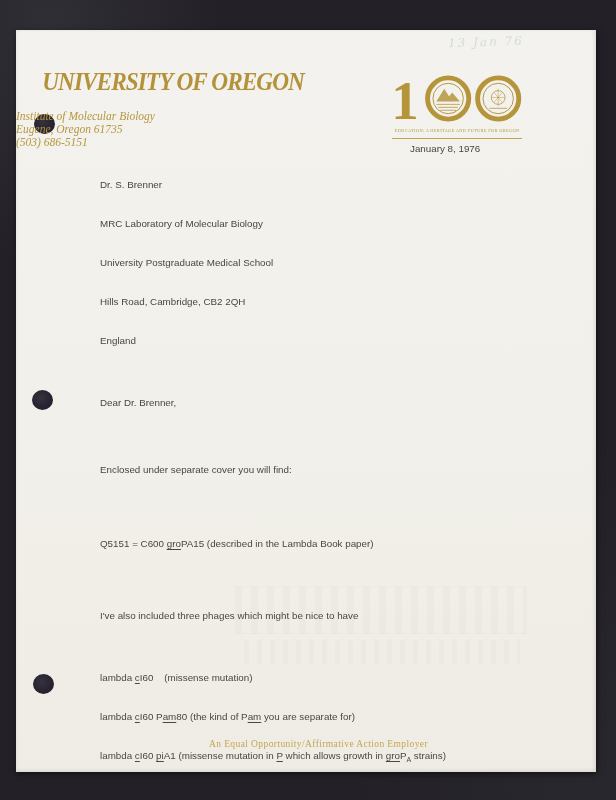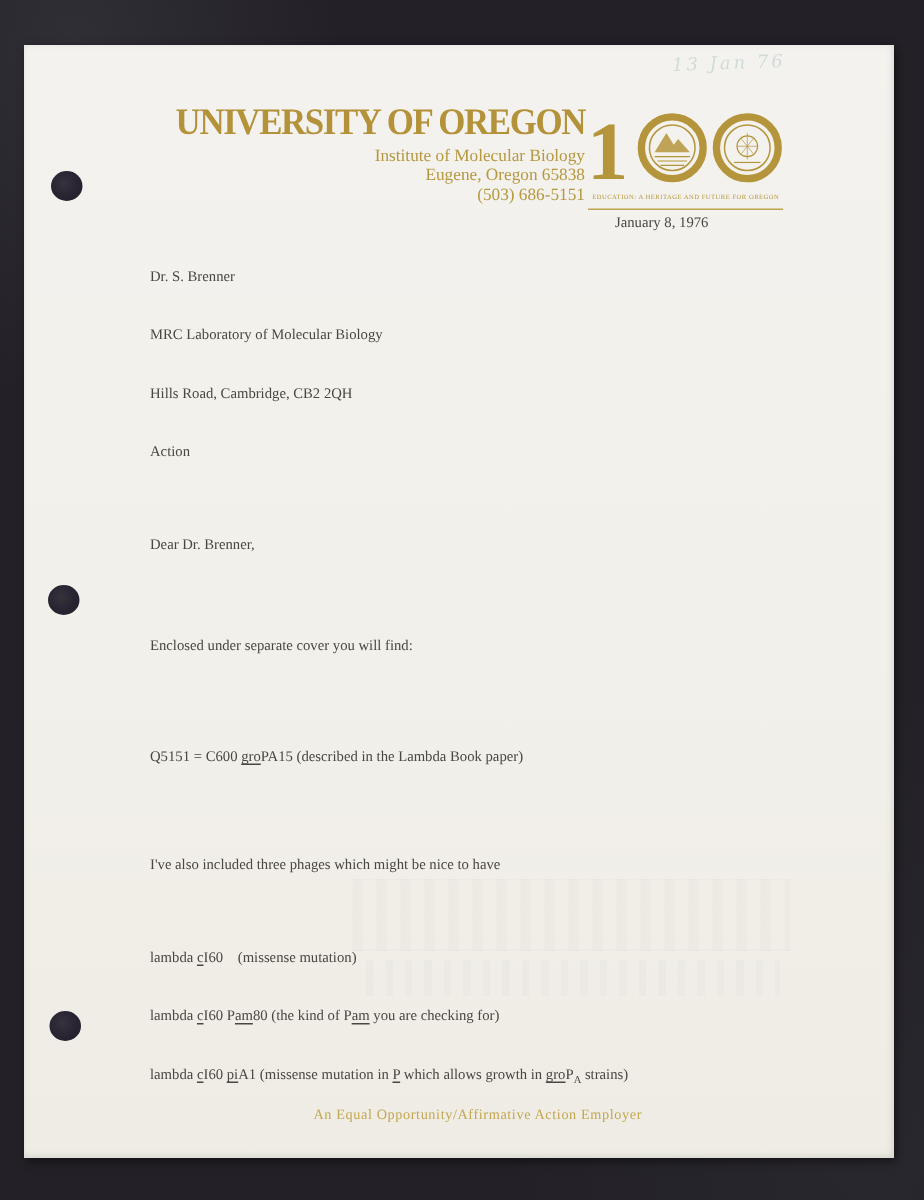--- a/index.html
+++ b/index.html
@@ -29,46 +29,46 @@
   .hole.h3{left:17px;top:644px;}
   
   .pencil{
     position:absolute;left:432px;top:4px;width:130px;
     font-family:"DejaVu Serif",serif;font-style:italic;font-size:12px;
     color:rgba(125,165,170,.55);opacity:.55;transform:rotate(-2deg);
     letter-spacing:2px;
   }
   
   .uo-text{
-    position:absolute;left:0;top:38px;width:374px;text-align:right;
-    color:#b5953b;font-family:"Liberation Serif",serif;
+    position:absolute;left:0;top:38px;width:374px;
+    color:#b5953b;font-family:"Liberation Serif",serif;font-style:italic;
   }
   .uni{
     font-size:25px;letter-spacing:-1px;font-weight:bold;
     transform:scaleX(.93);transform-origin:100% 50%;
     white-space:nowrap;color:#b3923a;
   }
   .inst,.city,.phone{font-size:11.5px;line-height:13px;color:#b5983f;}
-  .inst{margin-top:2px;}
+  .inst{margin-top:14px;}
   .logo{
     position:absolute;left:376px;top:42px;width:130px;
     color:#b5953b;
   }
   .logo-rule{border-bottom:1px solid #c0a34c;margin-top:1px;}
   .logo-caption{
     width:237px;transform:scale(.55);transform-origin:0 0;
     font-family:"Liberation Serif",serif;font-size:8px;letter-spacing:.6px;
     color:#b5953b;text-align:center;white-space:nowrap;margin-top:0px;
   }
   .date{
     position:absolute;left:394px;top:112px;
   }
   
   .tw{
-    font-family:Liberation Serif, serif;
+    font-family:Liberation Sans, sans-serif;
     font-size:9.8px;line-height:13px;color:#4a4641;
     white-space:pre;
   }
   .body-block{position:absolute;left:84px;top:122px;width:512px;}
   .m10{margin-top:10px;} .m12{margin-top:15px;} .m6{margin-top:22px;}
   .m4{margin-top:20px;}
   .u{text-decoration:underline;text-underline-offset:2px;}
   .sub{font-size:7px;vertical-align:-3px;letter-spacing:0;}
   
   .wm{position:absolute;opacity:.6;}
@@ -92,21 +92,21 @@
 
     <div class="hole h1"></div>
     <div class="hole h2"></div>
     <div class="hole h3"></div>
 
     <div class="pencil">13 Jan 76</div>
 
     <div class="uo-text">
       <div class="uni">UNIVERSITY OF OREGON</div>
       <div class="inst">Institute of Molecular Biology</div>
-      <div class="city">Eugene, Oregon 65838</div>
+      <div class="city">Eugene, Oregon 61735</div>
       <div class="phone">(503) 686-5151</div>
     </div>
 
     <div class="logo">
       <svg width="130" height="52" viewBox="0 0 132 53">
         <g fill="none" stroke="#b5953b">
           <text x="-1" y="48" font-size="56" font-weight="bold" fill="#b5953b" stroke="none">1</text>
 
           <circle cx="57" cy="27" r="21" stroke-width="5"></circle>
           <circle cx="57" cy="27" r="15.5" stroke-width="1"></circle>
@@ -124,33 +124,34 @@
       </svg>
       <div class="logo-caption">EDUCATION: A HERITAGE AND FUTURE FOR OREGON</div>
       <div class="logo-rule"></div>
     </div>
 
     <div class="date tw">January 8, 1976</div>
 
     <div class="body-block tw">
       <div>Dr. S. Brenner</div>
       <div>MRC Laboratory of Molecular Biology</div>
+      <div>University Postgraduate Medical School</div>
       <div>Hills Road, Cambridge, CB2 2QH</div>
-      <div>Action</div>
+      <div>England</div>
 
       <div class="m10">Dear Dr. Brenner,</div>
 
       <div class="m12">Enclosed under separate cover you will find:</div>
 
       <div class="m6"><span>Q5151 = C600 </span><span class="u">gro</span><span>PA15 (described in the Lambda Book paper)</span></div>
 
       <div class="m4">I've also included three phages which might be nice to have</div>
 
       <div class="m10"><span>lambda </span><span class="u">c</span><span>I60    (missense mutation)</span></div>
-      <div><span>lambda </span><span class="u">c</span><span>I60 P</span><span class="u">am</span><span>80 (the kind of P</span><span class="u">am</span><span> you are checking for)</span></div>
+      <div><span>lambda </span><span class="u">c</span><span>I60 P</span><span class="u">am</span><span>80 (the kind of P</span><span class="u">am</span><span> you are separate for)</span></div>
       <div><span>lambda </span><span class="u">c</span><span>I60 </span><span class="u">pi</span><span>A1 (missense mutation in </span><span class="u">P</span><span> which allows growth in </span><span class="u">gro</span><span>P</span><span class="sub">A</span><span> strains)</span></div>
 
       
       
       
 
       
 
       
 

